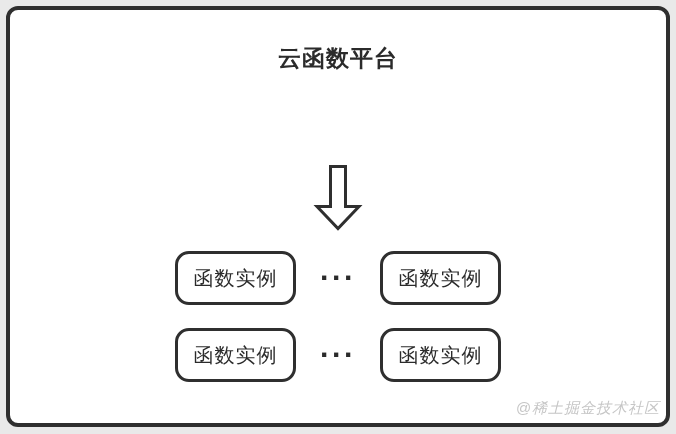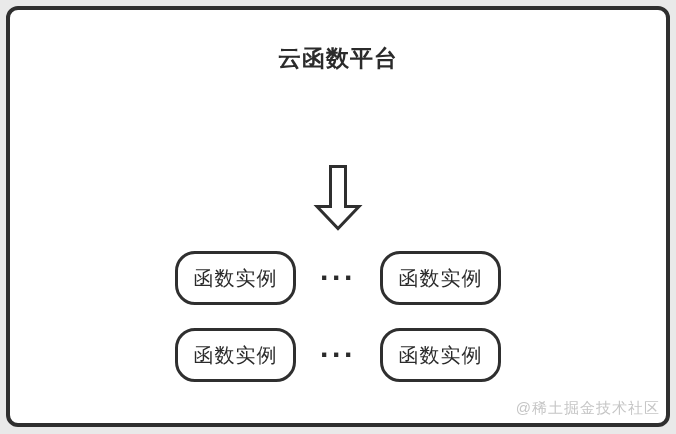--- a/index.html
+++ b/index.html
@@ -60,21 +60,21 @@
     top: 165px;
     width: 50px;
     height: 66px;
   }
   .instance-box {
     position: absolute;
     width: 121px;
     height: 54px;
     box-sizing: border-box;
     border: 3px solid #2f2f2f;
-    border-radius: 20px;
+    border-radius: 14px;
     background: #ffffff;
     display: flex;
     align-items: center;
     justify-content: center;
     font-size: 20px;
     color: #2b2b2b;
     letter-spacing: 1px;
   }
   .inst-r1c1 { left: 175px; top: 251px; }
   .inst-r1c2 { left: 380px; top: 251px; }
@@ -95,20 +95,21 @@
   }
   .ellipsis-row1 { top: 251px; }
   .ellipsis-row2 { top: 328px; }
   .watermark {
     position: absolute;
     right: 16px;
     top: 399px;
     font-size: 15px;
     color: #c6c6c6;
     letter-spacing: 1px;
+    font-style: italic;
   }
 </style>
 </head>
 <body>
 
 <div class="canvas">
   <div class="frame"></div>
 
   <div class="diagram-title">云函数平台</div>
 

